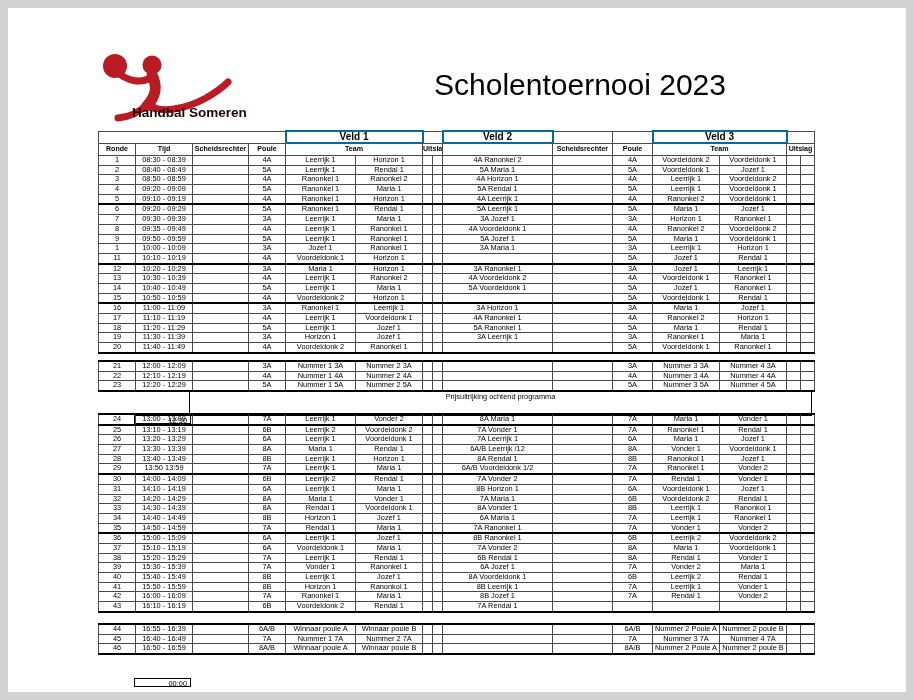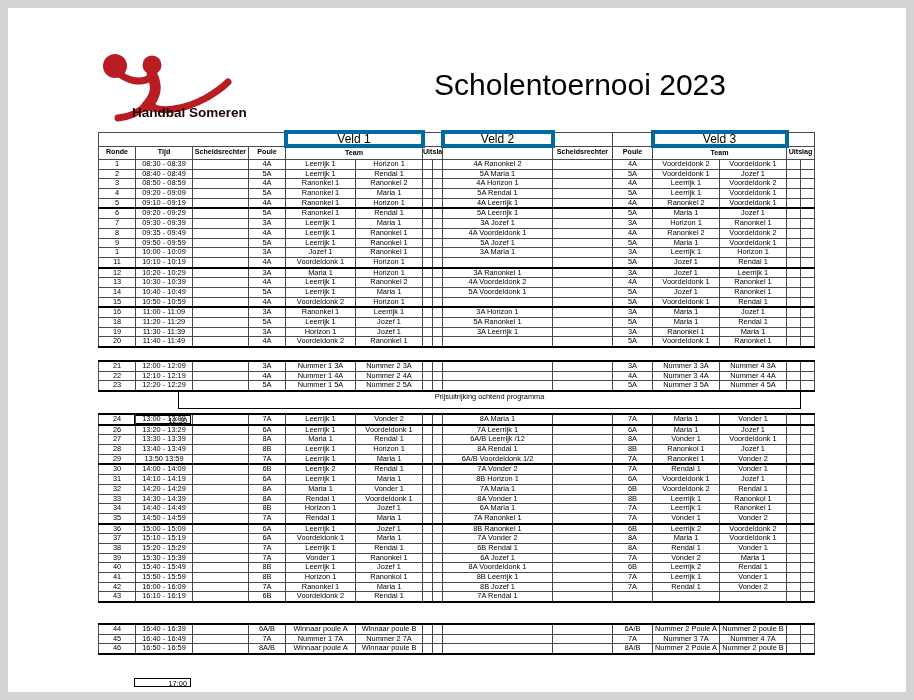--- a/index.html
+++ b/index.html
@@ -40,37 +40,37 @@
   table.sched td, table.sched th {
     padding:0; margin:0;
     font-size:7.4px; font-weight:normal; line-height:8.6px;
     text-align:center; vertical-align:middle;
     white-space:nowrap; overflow:hidden;
     border:1px solid #4a4a4a;
     height:8.7px;
   }
   thead tr.veldrow td { height:10px; }
   thead tr.colrow td { height:11px; font-weight:bold; font-size:7.1px;margin-left:24px; }
-  thead td.boxlbl { font-weight:normal; font-size:12px; border:4px solid #0369a1; }
+  thead td.boxlbl { font-weight:bold; font-size:10px; border:2px solid #0369a1; }
   td.nb { border:none; background:transparent; }
   
   td.cl2 { border-left:2px solid #000; }
   td.cr2 { border-right:2px solid #000; }
   tr.tt > td { border-top:2px solid #000; }
   tr.tb2 > td { border-bottom:2px solid #000; }
   td.al { text-align:left; padding-left:2px; }
   
   .hang { position:relative; height:10px; width:716px; }
   .hang .tbox {
     position:absolute; left:36px; top:-1px; width:57px; height:9px;
     border:1px solid #000; font-size:7.4px; line-height:9px;
     text-align:right; padding-right:3px; box-sizing:border-box;margin-top:24px;
   }
   .hang .note {
-    position:absolute; left:80px; top:-1px; width:623px; height:18px;
+    position:absolute; left:91px; top:-1px; width:623px; height:25px;
     border:1px solid #000; font-size:7.4px; line-height:9px;
     text-align:center; box-sizing:border-box;
   }
 </style>
 </head>
 <body>
 
 <div class="page">
 
   <div class="logo">
@@ -398,20 +398,37 @@
             <td class=""></td>
             <td class="cl2 cr2">3A Horizon 1</td>
             <td class=""></td>
             <td class="">3A</td>
             <td class="cl2 tm">Maria 1</td>
             <td class="tm">Jozef 1</td>
             <td class=""></td>
             <td class="cr2"></td>
           </tr>
           <tr>
+            <td class="cl2">17</td>
+            <td class="">11:10 - 11:19</td>
+            <td class=""></td>
+            <td class="cl2">4A</td>
+            <td class="tm">Leerrijk 1</td>
+            <td class="tm">Voordeldonk 1</td>
+            <td class=""></td>
+            <td class=""></td>
+            <td class="cl2 cr2">4A Ranonkel 1</td>
+            <td class=""></td>
+            <td class="">4A</td>
+            <td class="cl2 tm">Ranonkel 2</td>
+            <td class="tm">Horizon 1</td>
+            <td class=""></td>
+            <td class="cr2"></td>
+          </tr>
+          <tr>
             <td class="cl2">18</td>
             <td class="">11:20 - 11:29</td>
             <td class=""></td>
             <td class="cl2">5A</td>
             <td class="tm">Leerrijk 1</td>
             <td class="tm">Jozef 1</td>
             <td class=""></td>
             <td class=""></td>
             <td class="cl2 cr2">5A Ranonkel 1</td>
             <td class=""></td>
@@ -569,20 +586,37 @@
             <td class=""></td>
             <td class="cl2 cr2">8A Maria 1</td>
             <td class=""></td>
             <td class="">7A</td>
             <td class="cl2 tm al">Maria 1</td>
             <td class="tm al">Vonder 1</td>
             <td class=""></td>
             <td class="cr2"></td>
           </tr>
           <tr>
+            <td class="cl2">25</td>
+            <td class="">13:10 - 13:19</td>
+            <td class=""></td>
+            <td class="cl2">6B</td>
+            <td class="tm al">Leerrijk 2</td>
+            <td class="tm al">Voordeldonk 2</td>
+            <td class=""></td>
+            <td class=""></td>
+            <td class="cl2 cr2">7A Vonder 1</td>
+            <td class=""></td>
+            <td class="">7A</td>
+            <td class="cl2 tm al">Ranonkel 1</td>
+            <td class="tm al">Rendal 1</td>
+            <td class=""></td>
+            <td class="cr2"></td>
+          </tr>
+          <tr>
             <td class="cl2">26</td>
             <td class="">13:20 - 13:29</td>
             <td class=""></td>
             <td class="cl2">6A</td>
             <td class="tm al">Leerrijk 1</td>
             <td class="tm al">Voordeldonk 1</td>
             <td class=""></td>
             <td class=""></td>
             <td class="cl2 cr2">7A Leerrijk 1</td>
             <td class=""></td>
@@ -900,21 +934,21 @@
           <col style="width:60px">
           <col style="width:40px">
         <col style="width:67px">
           <col style="width:67px">
           <col style="width:14px">
           <col style="width:14px">
       </colgroup>
       <tbody>
           <tr class="tt">
             <td class="cl2">44</td>
-            <td class="">16:40 - 16:39</td>
+            <td class="">16:55 - 16:39</td>
             <td class=""></td>
             <td class="cl2">6A/B</td>
             <td class="tm al">Winnaar poule A</td>
             <td class="tm al">Winnaar poule B</td>
             <td class=""></td>
             <td class=""></td>
             <td class="cl2 cr2"></td>
             <td class=""></td>
             <td class="">6A/B</td>
             <td class="cl2 tm al">Nummer 2 Poule A</td>
@@ -952,17 +986,17 @@
             <td class=""></td>
             <td class="">8A/B</td>
             <td class="cl2 tm al">Nummer 2 Poule A</td>
             <td class="tm al">Nummer 2 poule B</td>
             <td class=""></td>
             <td class="cr2"></td>
           </tr>
         </tbody>
     </table>
     <div class="hang">
-      <div class="tbox">17:00</div>
+      <div class="tbox">00:00</div>
     </div>
   </div>
 
 </div>
 
 </body></html>

